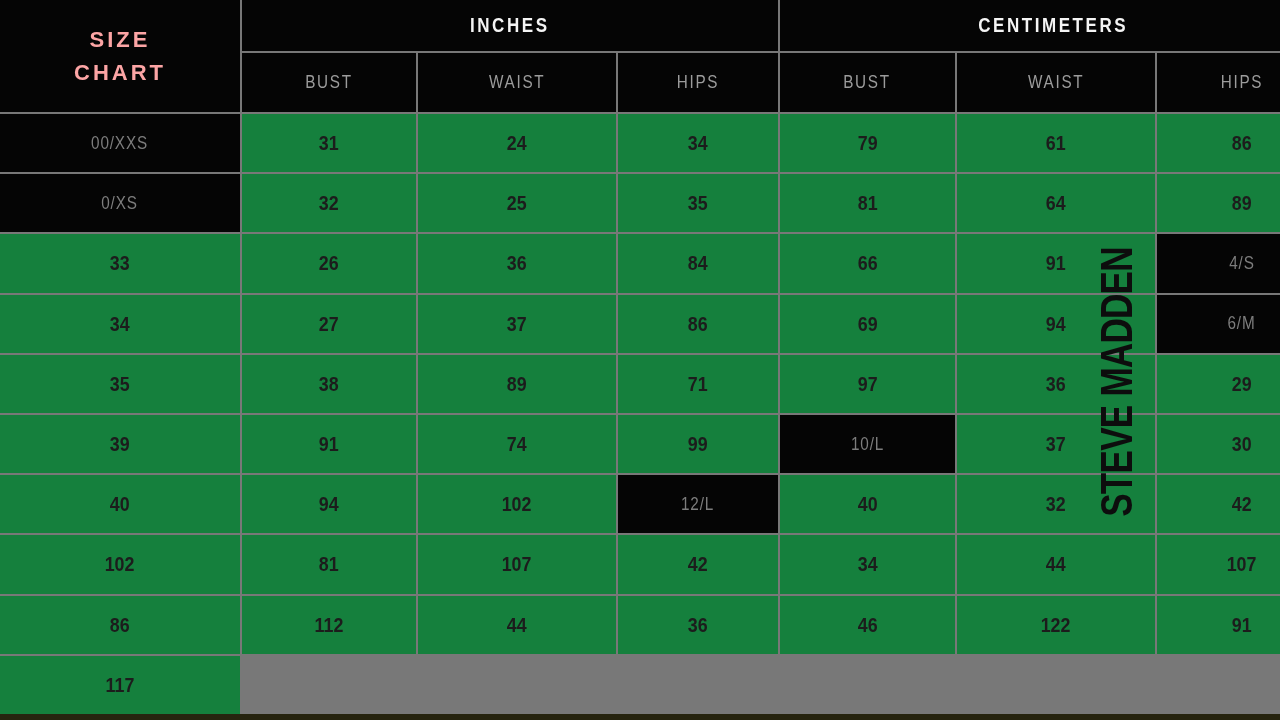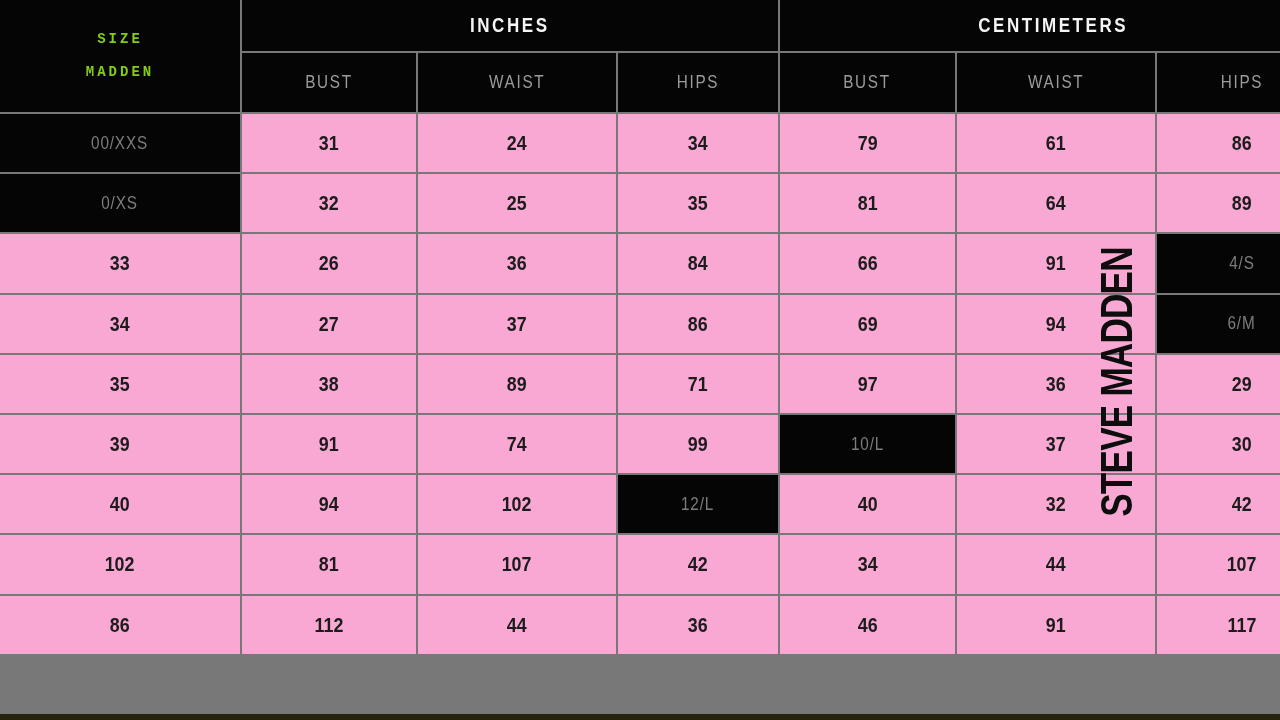--- a/index.html
+++ b/index.html
@@ -29,33 +29,32 @@
     box-sizing: border-box;
   }
   .cell {
     display: flex;
     align-items: center;
     justify-content: center;
     box-sizing: border-box;
     overflow: hidden;
   }
   .black { background: #050505; }
-  .white { background: #f9a8d4; }
+  .white { background: #15803d; }
   .corner {
     grid-column: 1;
     grid-row: 1 / 3;
     flex-direction: column;
     line-height: 33px;
   }
   .corner .line {
-    color: #84cc16;
-    font-size: 14px;
+    color: #fca5a5;
+    font-size: 22px;
     font-weight: bold;
     letter-spacing: 3px;
-    font-family: Liberation Mono, monospace;
   }
   .hdr-in { grid-column: 2 / 5; grid-row: 1; }
   .hdr-cm { grid-column: 5 / 8; grid-row: 1; }
   .group-label {
     color: #f5f5f5;
     font-size: 20px;
     font-weight: bold;
     letter-spacing: 3px;
   }
   .sub2 { grid-column: 2; grid-row: 2; }
@@ -104,21 +103,21 @@
   }
 </style>
 </head>
 <body>
 
 <div id="stage">
   <div id="size-table">
 
     <div class="cell black corner">
       <span class="line">SIZE</span>
-      <span class="line">MADDEN</span>
+      <span class="line">CHART</span>
     </div>
 
     <div class="cell black hdr-in">
       <span class="group-label cnd">INCHES</span>
     </div>
     <div class="cell black hdr-cm">
       <span class="group-label cnd">CENTIMETERS</span>
     </div>
 
     <div class="cell black sub2">
@@ -326,20 +325,23 @@
     <div class="cell white">
         <span class="value cnd">44</span>
       </div>
     <div class="cell white">
         <span class="value cnd">36</span>
       </div>
     <div class="cell white">
         <span class="value cnd">46</span>
       </div>
     <div class="cell white">
+        <span class="value cnd">122</span>
+      </div>
+    <div class="cell white">
         <span class="value cnd">91</span>
       </div>
     <div class="cell white">
         <span class="value cnd">117</span>
       </div>
 
   </div>
 
   <div id="brand-watermark">STEVE MADDEN</div>
   <div id="bottom-bar"></div>

